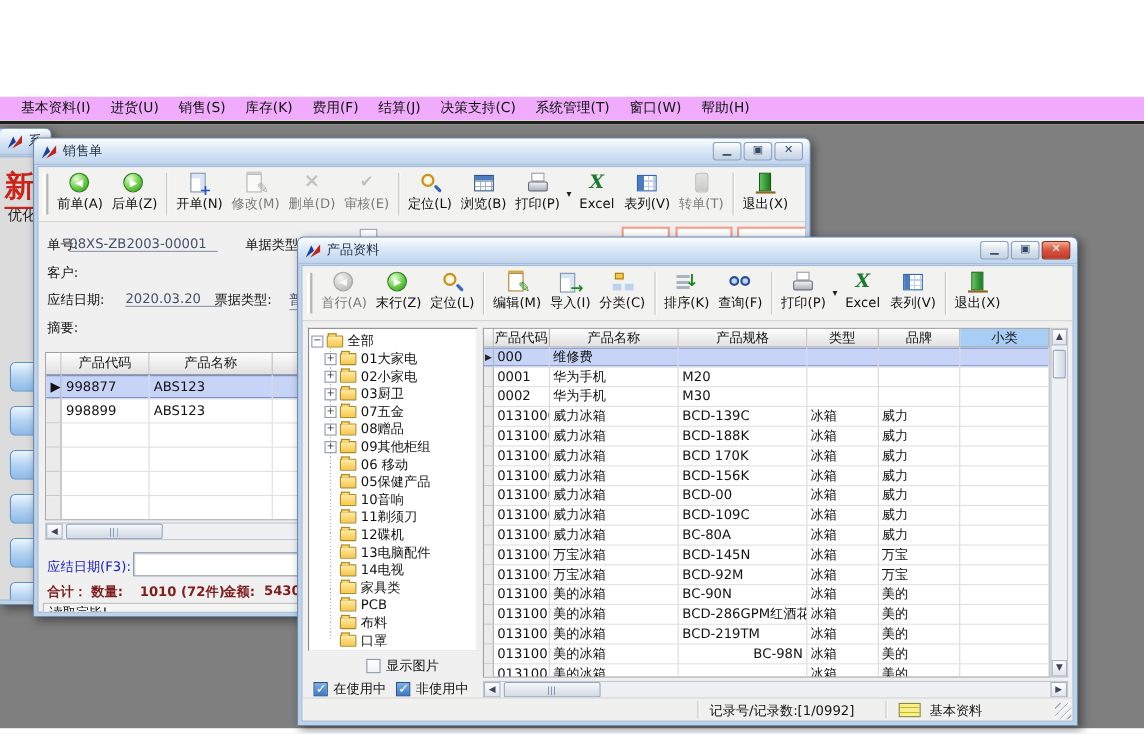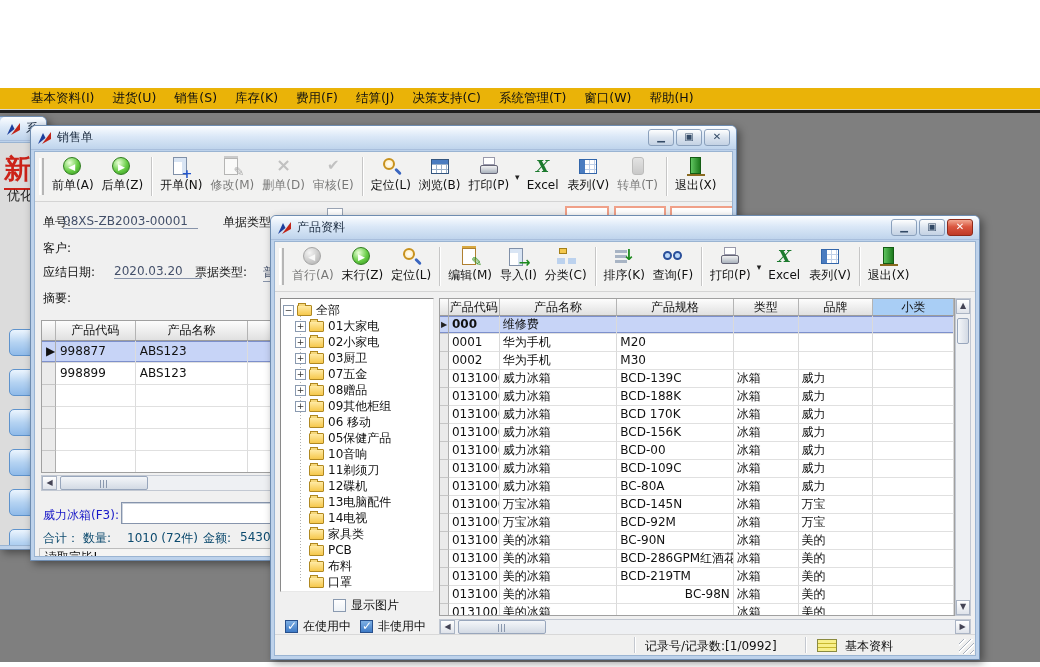--- a/index.html
+++ b/index.html
@@ -1,20 +1,20 @@
 <!DOCTYPE html>
 <html><head>
 <meta charset="utf-8">
 <style>
   html,body{margin:0;padding:0;background:#fff;}
   *{box-sizing:border-box;font-family:"DejaVu Sans","Liberation Sans",sans-serif;}
   #screen{position:relative;width:1040px;height:667px;background:#fff;overflow:hidden;font-size:12px;color:#111;}
 
   
-  #menubar{position:absolute;left:0;top:88px;width:1040px;height:22px;background:#eab308;border-bottom:1px solid #d8d6d2;display:flex;align-items:center;padding-left:22px;}
+  #menubar{position:absolute;left:0;top:88px;width:1040px;height:22px;background:#f0abfc;border-bottom:1px solid #d8d6d2;display:flex;align-items:center;padding-left:10px;}
   .menu-item{padding:3px 9px;white-space:nowrap;font-size:12.5px;}
   #topline{position:absolute;left:0;top:110px;width:1040px;height:3px;background:#1e1e1e;}
   #desktop{position:absolute;left:0;top:113px;width:1040px;height:549px;background:#7f7f7f;}
 
   
   .win{position:absolute;border:1px solid #6e8cb0;border-radius:6px 6px 0 0;background:#bdd2eb;box-shadow:3px 3px 9px rgba(0,0,0,.42);}
   .titlebar{height:24px;display:flex;align-items:center;padding:0 6px;background:linear-gradient(180deg,#fbfdff,#dbe8f7 45%,#bfd4ec);border-radius:5px 5px 0 0;border-bottom:1px solid #a8bedc;}
   .titlebar .ttext{margin-left:5px;font-size:12px;color:#1c2c40;white-space:nowrap;}
   .winbtns{margin-left:auto;display:flex;gap:2px;}
   .wbtn{width:26px;height:17px;border:1px solid #8aa0bc;border-radius:3px;background:linear-gradient(#fefefe,#dbe4ef 50%,#c4d2e4);font-size:10px;line-height:14px;text-align:center;color:#334a66;}
@@ -80,21 +80,21 @@
   .srow.sel .scell{background:#c7d4f7;box-shadow:inset 0 1px 0 #7d90cc, inset 0 -1px 0 #7d90cc;}
 
   .hscroll{position:absolute;height:16px;background:#eef0f3;border:1px solid #c2c8d2;display:flex;align-items:center;}
   .sbtn{width:15px;height:14px;background:linear-gradient(#ffffff,#dfe3ea);border:1px solid #aab4c4;font-size:8px;line-height:12px;text-align:center;color:#445;}
   .hthumb{width:88px;height:14px;margin-left:3px;background:linear-gradient(#f4f6f9,#d3dae4);border:1px solid #98a6bc;border-radius:2px;position:relative;}
   .hthumb::after{content:"";position:absolute;left:50%;top:3px;width:7px;height:8px;margin-left:-4px;background:repeating-linear-gradient(90deg,#8a98ae 0 1px,transparent 1px 3px);}
   #sw-hscroll{left:6px;top:323px;width:640px;}
 
   #sw-barcode-label{position:absolute;left:8px;top:355px;color:#1818c8;}
   #sw-barcode-input{position:absolute;left:86px;top:350px;width:600px;height:22px;background:#fff;border:1px solid #8694ac;box-shadow:inset 1px 1px 0 #cdd4de;}
-  .bluetxt{position:absolute;color:#0c4a6e;white-space:nowrap;}
+  .bluetxt{position:absolute;color:#7f1d1d;white-space:nowrap;font-weight:bold;}
   #sw-statusbox{position:absolute;left:4px;top:396px;right:312px;height:15px;background:#f4f4f3;border:1px solid #bcbcbc;}
   #sw-statustext{position:absolute;left:10px;top:397px;color:#111;}
 
   
   #prodwin{left:270px;top:215px;width:710px;height:445px;}
 
   #pw-tree{position:absolute;left:5px;top:56px;width:154px;height:294px;background:#fff;border:1px solid #8a8a8a;border-right-color:#e8e8e8;border-bottom-color:#e8e8e8;overflow:hidden;padding-top:3px;}
   .tree-row{height:16px;display:flex;align-items:center;white-space:nowrap;position:relative;}
   .pm{width:11px;height:11px;border:1px solid #8a9ab0;background:#fff;font-size:9px;line-height:9px;text-align:center;color:#333;margin-left:14px;margin-right:3px;flex:none;}
   .pm.root{margin-left:2px;}
@@ -339,21 +339,21 @@
             <span class="scell" style="width: 113px;"></span>
             <span class="scell" style="width: 481px;"></span>
           </div>
         </div>
 
       <div class="hscroll" id="sw-hscroll">
         <span class="sbtn">◀</span>
         <span class="hthumb"></span>
       </div>
 
-      <span id="sw-barcode-label">威力冰箱(F3):</span>
+      <span id="sw-barcode-label">应结日期(F3):</span>
       <input id="sw-barcode-input" value="" style="">
 
       <span class="bluetxt" style="left:8px;top:378px">合计：</span>
       <span class="bluetxt" style="left:48px;top:378px">数量:</span>
       <span class="bluetxt" style="left:92px;top:378px">1010 (72件)</span>
       <span class="bluetxt" style="left:168px;top:378px">金额:</span>
       <span class="bluetxt" style="left:205px;top:378px">5430.0</span>
 
       <div id="sw-statusbox"></div>
       <span id="sw-statustext">读取完毕!</span>
@@ -576,21 +576,21 @@
             <span class="hcell pmark" style="width: 9px;"></span>
             <span class="hcell" style="width: 51px;">产品代码</span>
             <span class="hcell" style="width: 118px;">产品名称</span>
             <span class="hcell" style="width: 117px;">产品规格</span>
             <span class="hcell" style="width: 65px;">类型</span>
             <span class="hcell" style="width: 75px;">品牌</span>
             <span class="hcell hl" style="width: 81px;">小类</span>
           </div>
           <div class="prow sel">
             <span class="pcell pmark" style="width: 9px;">▶</span>
-            <span class="pcell" style="width: 51px; font-weight: bold;">000</span>
+            <span class="pcell" style="width: 51px;">000</span>
             <span class="pcell" style="width: 118px;">维修费</span>
             <span class="pcell" style="width: 117px;"></span>
             <span class="pcell" style="width: 65px;"></span>
             <span class="pcell" style="width: 75px;"></span>
             <span class="pcell" style="width: 81px;"></span>
           </div>
           <div class="prow">
             <span class="pcell pmark" style="width: 9px;"></span>
             <span class="pcell" style="width: 51px;">0001</span>
             <span class="pcell" style="width: 118px;">华为手机</span>

